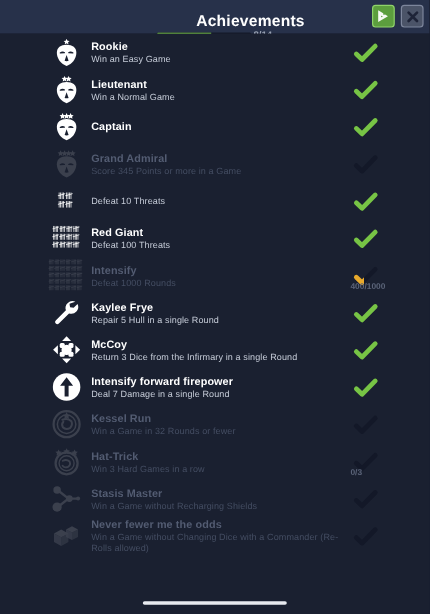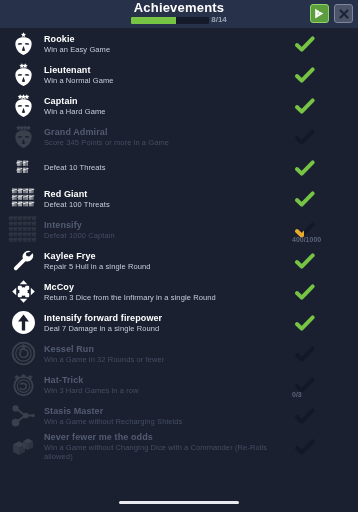--- a/index.html
+++ b/index.html
@@ -13,21 +13,21 @@
 
   
   .header {
     position:relative;
     height:28px;
     background:#27314a;
     display:flex;
     align-items:flex-start;
     justify-content:center;
   }
-  .title-block { text-align:center; padding-top:1px; width:150px; }
+  .title-block { text-align:right; padding-top:11px; width:150px; }
   .title {
     color:#ffffff;
     font-size:13px;
     font-weight:bold;
     letter-spacing:.2px;
     line-height:13px;
   }
   .progress-row {
     display:flex; align-items:center; gap:2px;
     margin-top:2px; justify-content:center;
@@ -53,20 +53,21 @@
     cursor:pointer;
   }
   .btn-play { background:#5c9e3e; border:1px solid #8fd36a; }
   .btn-close { background:#4b5468; border:1px solid #7d869c; }
 
   
   .list {
     position:absolute; top:28px; left:0; right:0; bottom:0;
     background:#1a2030;
     overflow:hidden;
+    padding-left:32px;
   }
   .row {
     display:flex; align-items:center;
     padding:0 8px 0 4px;
     min-height:31px;
   }
   .icon-cell {
     width:38px; min-width:38px; height:30px;
     display:flex; align-items:center; justify-content:center;
   }
@@ -182,21 +183,20 @@
             <path d="M12 1.2 l.72 1.55 1.7.2 -1.25 1.15 .34 1.65 -1.51-.83 -1.51.83 .34-1.65 -1.25-1.15 1.7-.2 Z" fill="#ffffff"></path>
             <path d="M15.200000000000001 1.2 l.72 1.55 1.7.2 -1.25 1.15 .34 1.65 -1.51-.83 -1.51.83 .34-1.65 -1.25-1.15 1.7-.2 Z" fill="#ffffff"></path>
       <path d="M12 6 C7.2 6 4.2 8.2 4.2 12.4 C4.2 17.2 7.6 21.4 12 23 C16.4 21.4 19.8 17.2 19.8 12.4 C19.8 8.2 16.8 6 12 6 Z" fill="#ffffff"></path>
       <path d="M6.6 12.3 C7.8 11.3 9.6 11.2 10.6 12.1 C10.9 12.4 10.7 12.9 10.2 12.9 L7.1 13.1 C6.6 13.15 6.3 12.6 6.6 12.3 Z" fill="#1a2030"></path>
       <path d="M17.4 12.3 C16.2 11.3 14.4 11.2 13.4 12.1 C13.1 12.4 13.3 12.9 13.8 12.9 L16.9 13.1 C17.4 13.15 17.7 12.6 17.4 12.3 Z" fill="#1a2030"></path>
       <path d="M12 14.2 L10.4 18.8 C11.0 19.3 13.0 19.3 13.6 18.8 Z" fill="#1a2030"></path>
           </svg>
         </div>
      <div class="text-cell">
        <div class="ach-name">Captain</div>
-       <div class="ach-desc">Win a Hard Game</div>
      </div>
      <div class="check-cell">
        <svg class="check" viewBox="0 0 24 19">
       <path d="M3.2 10.6 L8.4 15.6 L20.4 3.4" fill="none" stroke="#77c445" stroke-width="4.3" stroke-linecap="round" stroke-linejoin="round"></path>
           </svg>
 
      </div>
       </div>
       <div class="row locked">
         <div class="icon-cell">
@@ -483,21 +483,21 @@
             <rect x="21.5" y="26.4" width="5.4" height="0.55" fill="#ffffff" transform="rotate(-17 24.3 27.5)"></rect>
             <rect x="27.2" y="25.2" width="0.52" height="4.6" fill="#ffffff"></rect>
             <rect x="28.25" y="25.2" width="0.52" height="4.6" fill="#ffffff"></rect>
             <rect x="29.3" y="25.2" width="0.52" height="4.6" fill="#ffffff"></rect>
             <rect x="30.35" y="25.2" width="0.52" height="4.6" fill="#ffffff"></rect>
             <rect x="26.7" y="26.4" width="5.4" height="0.55" fill="#ffffff" transform="rotate(-17 29.5 27.5)"></rect>
           </svg>
         </div>
      <div class="text-cell">
        <div class="ach-name">Intensify</div>
-       <div class="ach-desc">Defeat 1000 Captain</div>
+       <div class="ach-desc">Defeat 1000 Rounds</div>
      </div>
      <div class="check-cell">
        <svg class="check" viewBox="0 0 24 19">
         <defs>
               <linearGradient id="pg6" x1="0" y1="0" x2="1" y2="0">
           <stop offset="0%" stop-color="#e8a92c"></stop>
                 <stop offset="42%" stop-color="#e8a92c"></stop>
           <stop offset="42%" stop-color="#131828"></stop>
                 <stop offset="100%" stop-color="#131828"></stop>
         </linearGradient>

